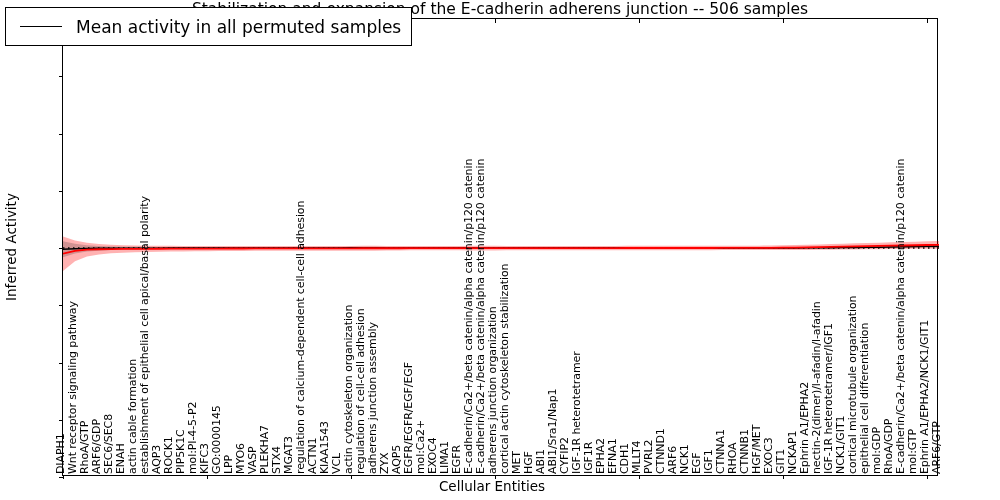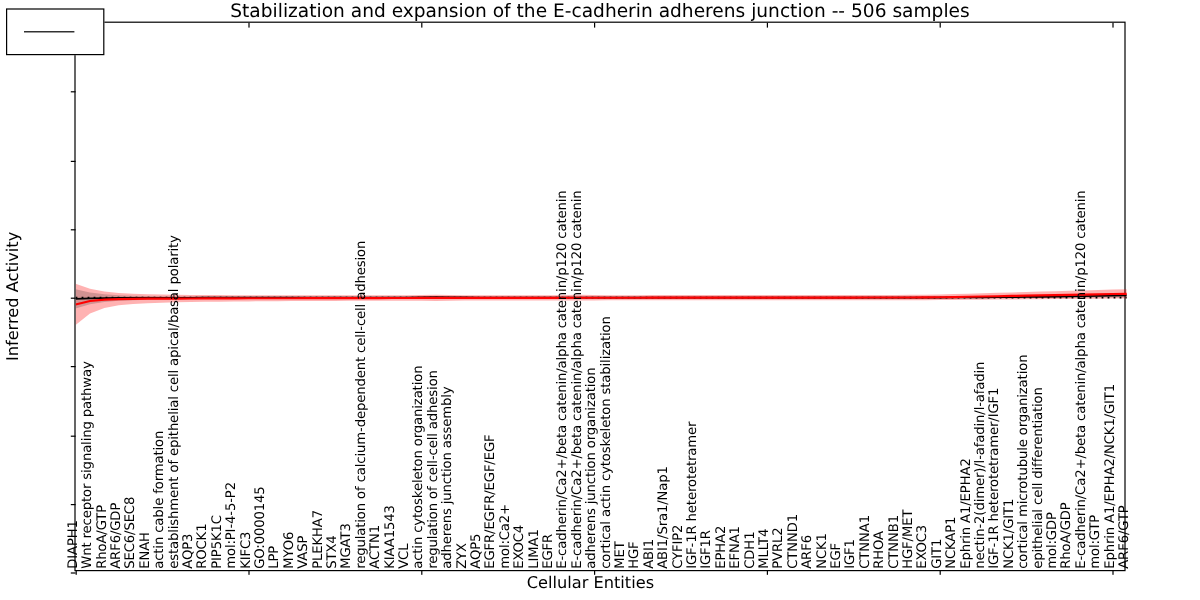--- a/index.html
+++ b/index.html
@@ -236,16 +236,17 @@
       <div class="xtick-label" style="left: 856px; bottom: 2px;">mol:GTP</div>
       <div class="xtick-label" style="left: 868px; bottom: 2px;">Ephrin A1/EPHA2/NCK1/GIT1</div>
       <div class="xtick-label" style="left: 880px; bottom: 2px;">ARF6/GTP</div>
     </div>
 
   <div class="xlabel">Cellular Entities</div>
 
   <div class="legend">
     <div class="legend-row">
       <span class="legend-swatch" style="border-top-color: rgb(0, 0, 0);"></span>
+      <span class="legend-text">Mean activity in all permuted samples</span>
     </div>
   </div>
 
 </div>
 
 </body></html>

